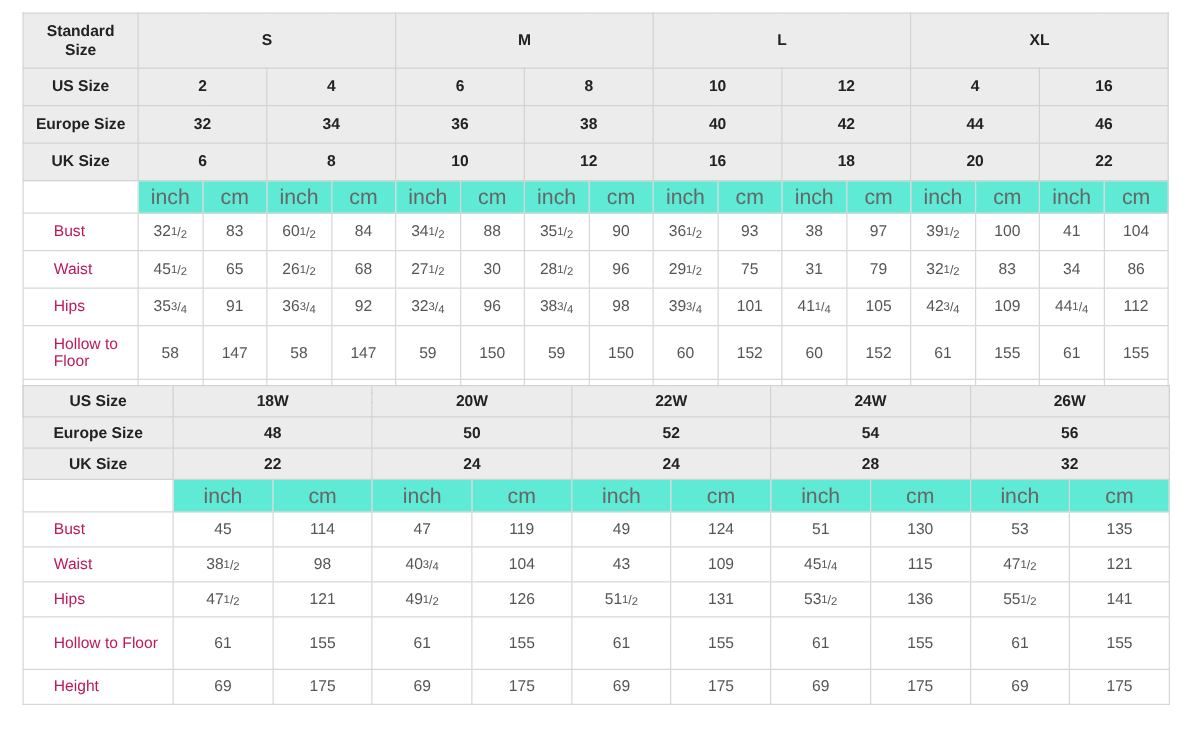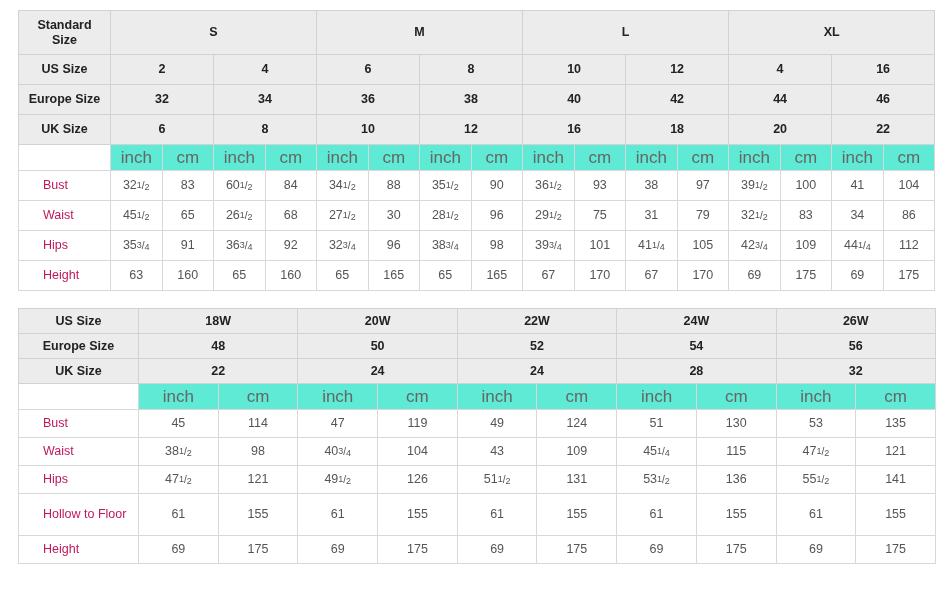--- a/index.html
+++ b/index.html
@@ -227,20 +227,39 @@
           <td>98</td>
           <td><span class="frac"><span class="w">39</span><span class="n">3</span><span class="s">/</span><span class="d">4</span></span></td>
           <td>101</td>
           <td><span class="frac"><span class="w">41</span><span class="n">1</span><span class="s">/</span><span class="d">4</span></span></td>
           <td>105</td>
           <td><span class="frac"><span class="w">42</span><span class="n">3</span><span class="s">/</span><span class="d">4</span></span></td>
           <td>109</td>
           <td><span class="frac"><span class="w">44</span><span class="n">1</span><span class="s">/</span><span class="d">4</span></span></td>
           <td>112</td>
         </tr>
+        <tr class="r-tall">
+          <td class="rowlabel">Hollow to<br>Floor</td>
+          <td>58</td>
+          <td>147</td>
+          <td>58</td>
+          <td>147</td>
+          <td>59</td>
+          <td>150</td>
+          <td>59</td>
+          <td>150</td>
+          <td>60</td>
+          <td>152</td>
+          <td>60</td>
+          <td>152</td>
+          <td>61</td>
+          <td>155</td>
+          <td>61</td>
+          <td>155</td>
+        </tr>
         <tr class="r-data">
           <td class="rowlabel">Height</td>
           <td>63</td>
           <td>160</td>
           <td>65</td>
           <td>160</td>
           <td>65</td>
           <td>165</td>
           <td>65</td>
           <td>165</td>

